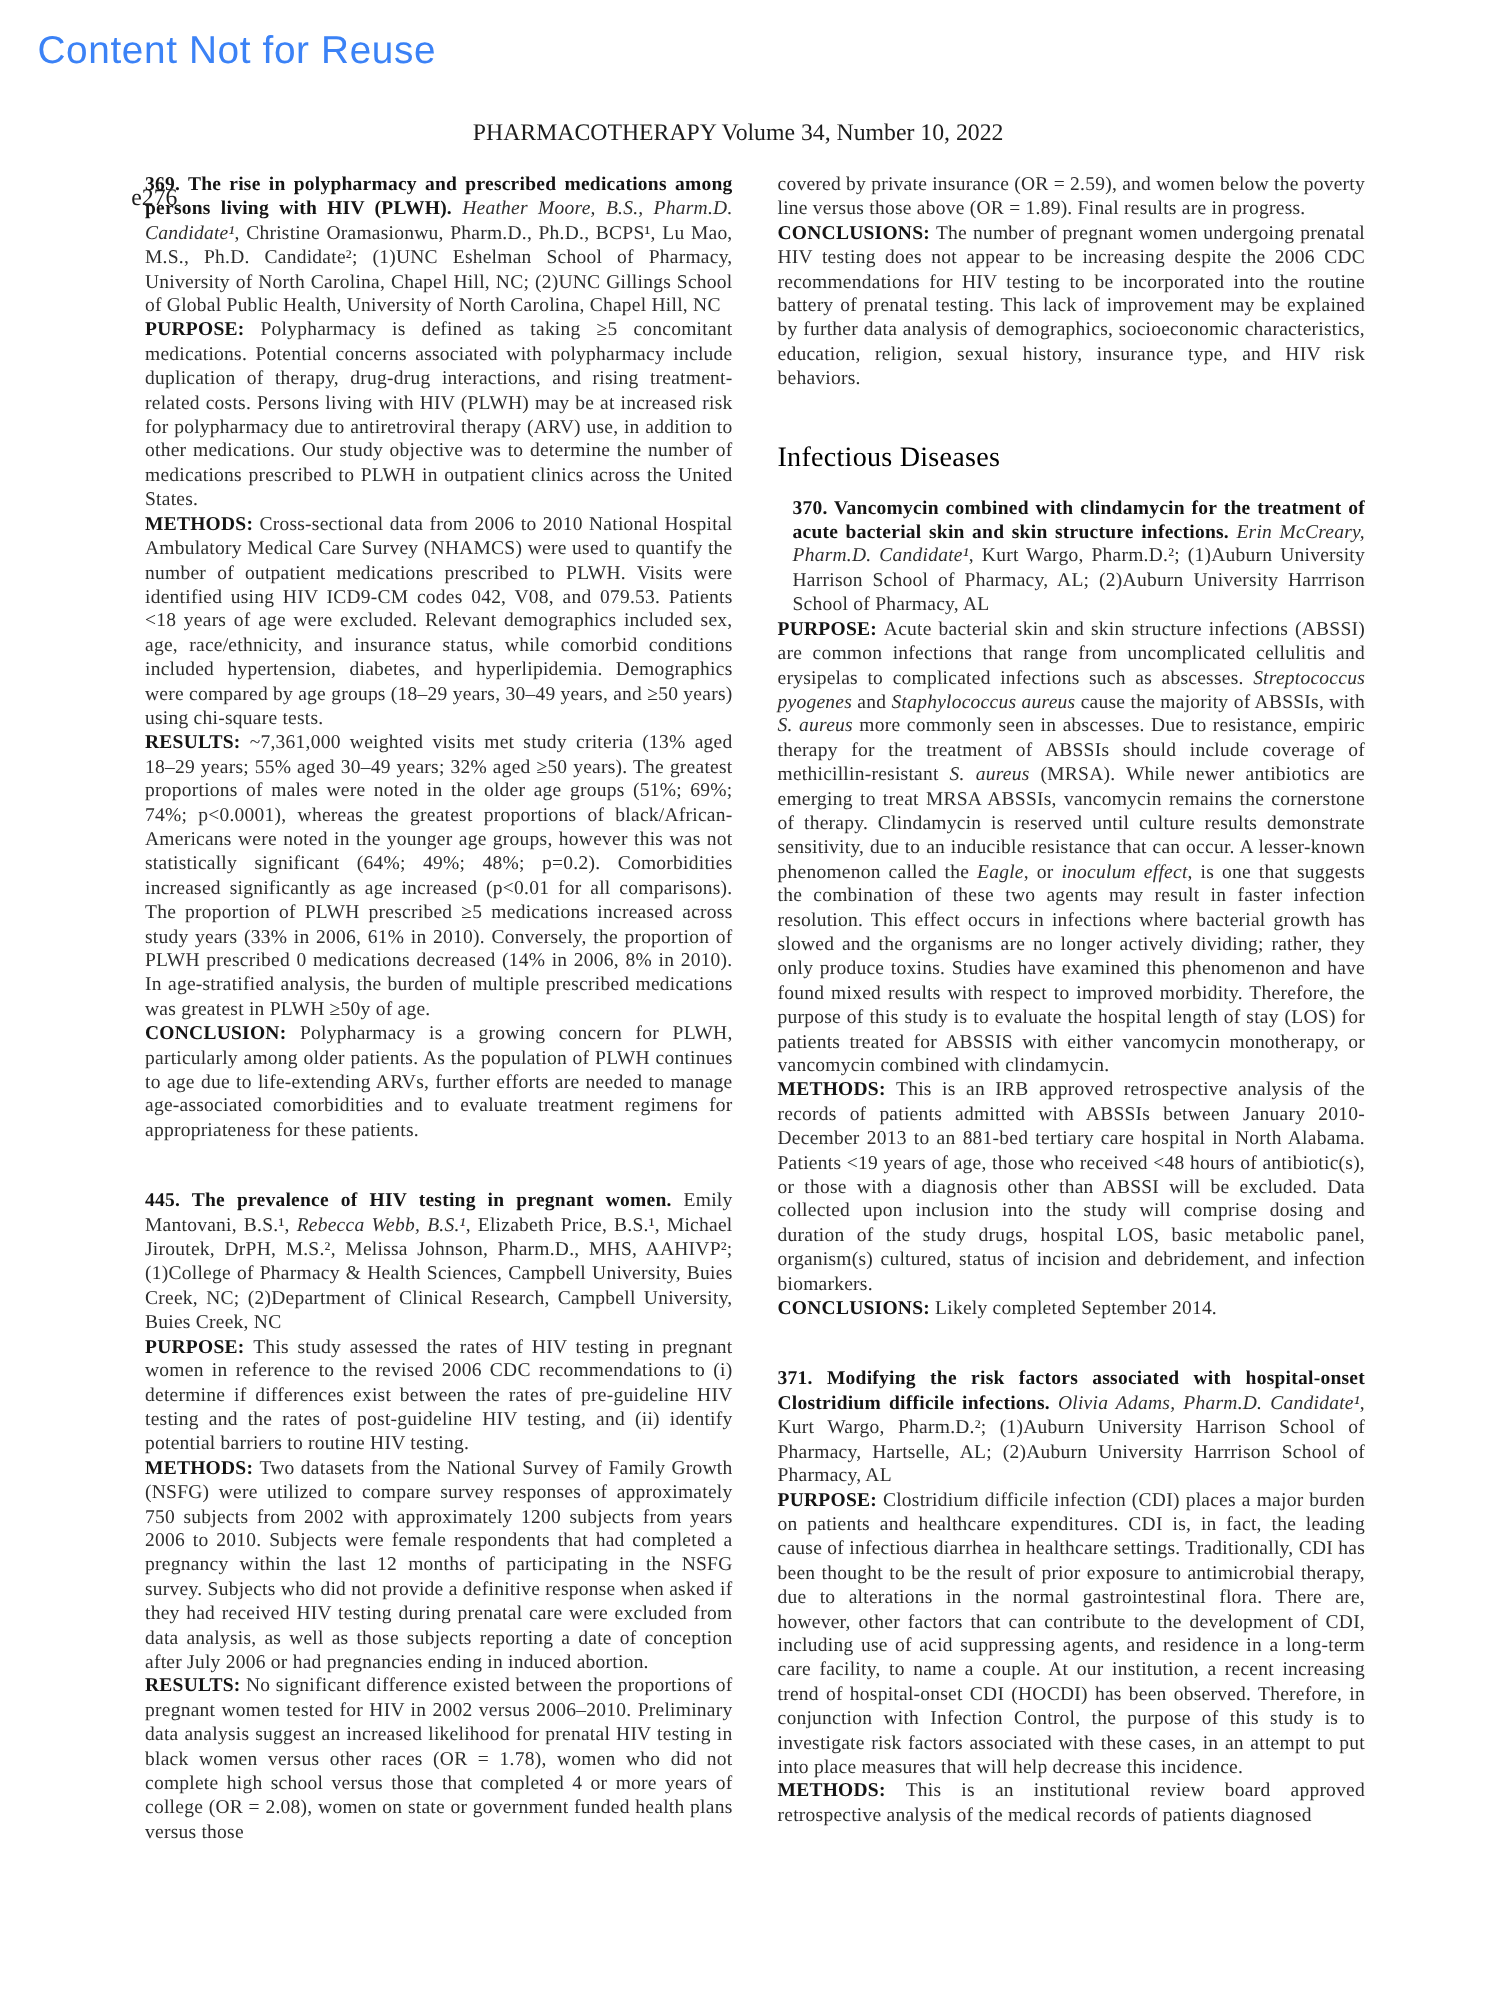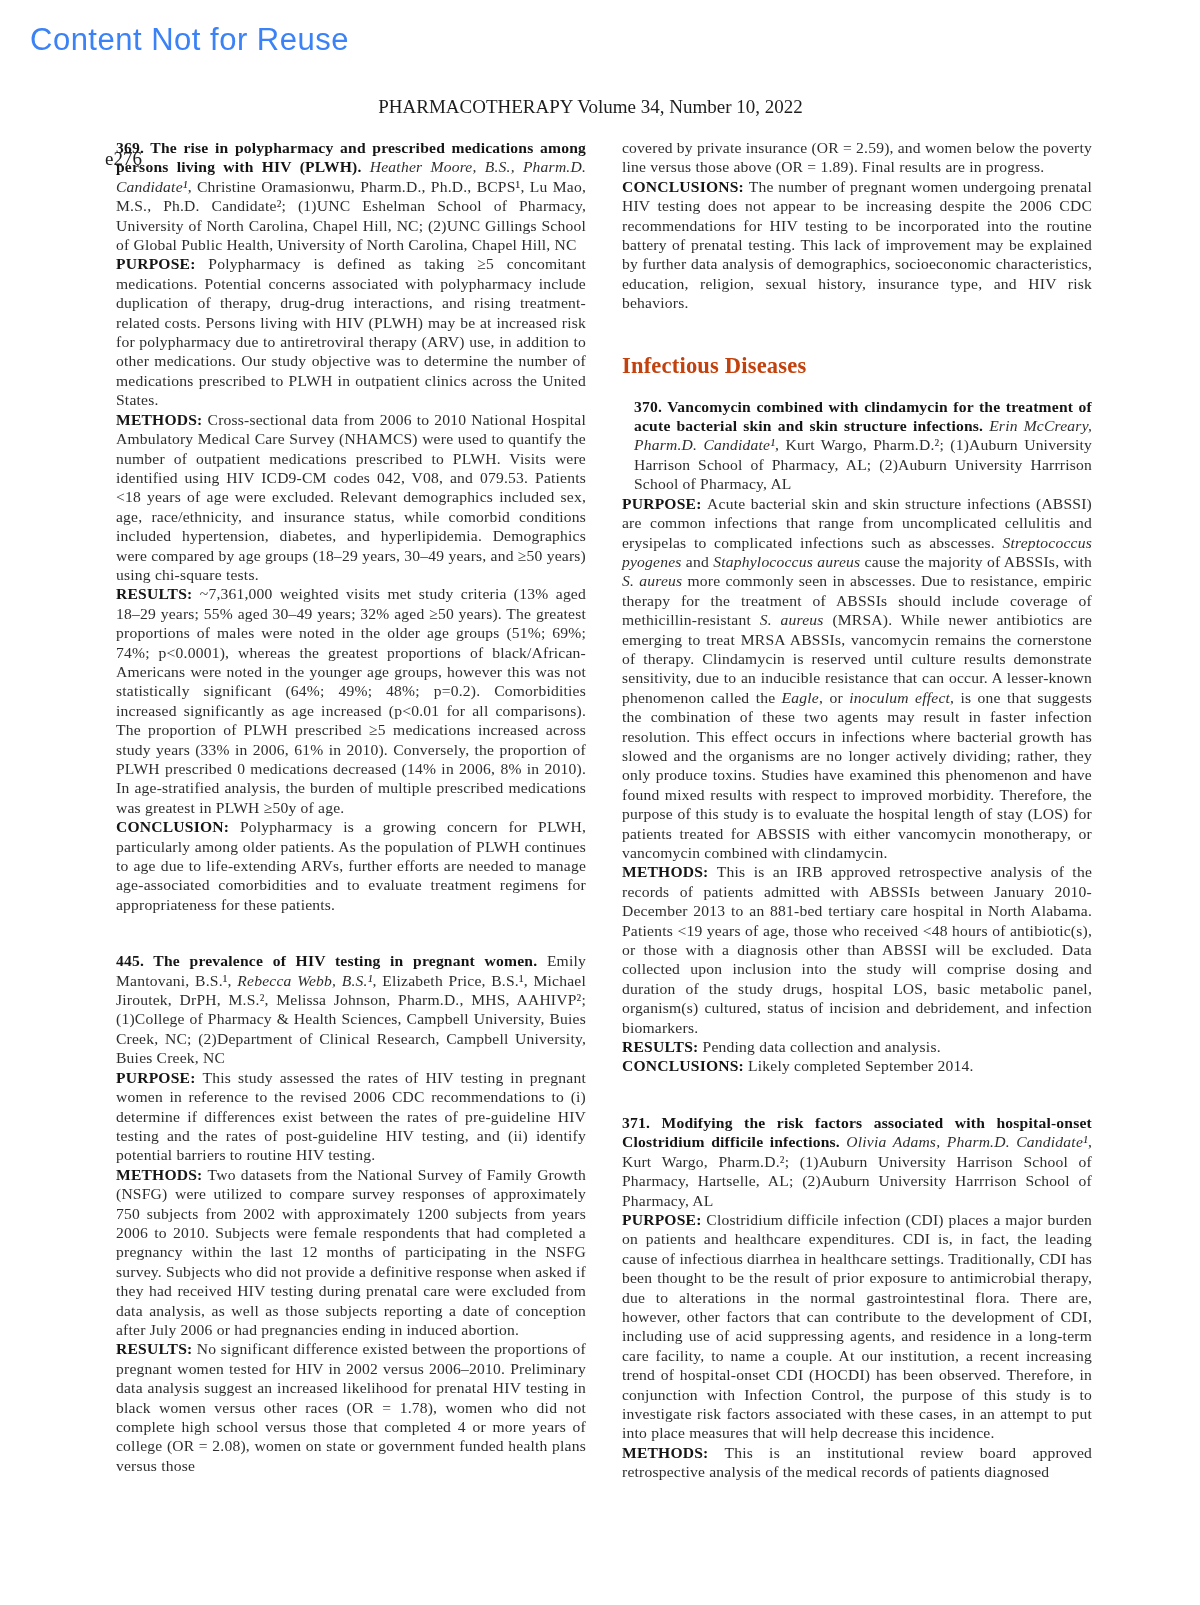--- a/index.html
+++ b/index.html
@@ -53,22 +53,22 @@
     -webkit-hyphens: auto;
   }
   .seg-bold   { font-weight: bold; color: #151515; }
   .seg-italic { font-style: italic; }
   .seg-roman  { }
   .block-abstract-title { margin-top: 37px; }
   .column > .block-abstract-title:first-child { margin-top: 0; }
   .block-section-title {
     margin: 40px 0 18px 0;
     font-size: 22.5px;
-    font-weight: bold;
-    color: #c2410c;
+    font-weight: normal;
+    color: #000000;
     line-height: 26px;
     text-align: left;
     letter-spacing: 0.2px;
   }
   .block-section-title + .block-abstract-title { margin-top: 0; margin-left: 12px; }
 </style>
 </head>
 <body>
 
 <div class="watermark">Content Not for Reuse</div>
@@ -90,19 +90,18 @@
       <p class="para"><span class="seg-bold">METHODS: </span><span class="seg-roman">Two datasets from the National Survey of Family Growth (NSFG) were utilized to compare survey responses of approximately 750 subjects from 2002 with approximately 1200 subjects from years 2006 to 2010. Subjects were female respondents that had completed a pregnancy within the last 12 months of participating in the NSFG survey. Subjects who did not provide a definitive response when asked if they had received HIV testing during prenatal care were excluded from data analysis, as well as those subjects reporting a date of conception after July 2006 or had pregnancies ending in induced abortion.</span></p>
       <p class="para"><span class="seg-bold">RESULTS: </span><span class="seg-roman">No significant difference existed between the proportions of pregnant women tested for HIV in 2002 versus 2006–2010. Preliminary data analysis suggest an increased likelihood for prenatal HIV testing in black women versus other races (OR = 1.78), women who did not complete high school versus those that completed 4 or more years of college (OR = 2.08), women on state or government funded health plans versus those</span></p>
     </div>
   <div class="column">
       <p class="para"><span class="seg-roman">covered by private insurance (OR = 2.59), and women below the poverty line versus those above (OR = 1.89). Final results are in progress.</span></p>
       <p class="para"><span class="seg-bold">CONCLUSIONS: </span><span class="seg-roman">The number of pregnant women undergoing prenatal HIV testing does not appear to be increasing despite the 2006 CDC recommendations for HIV testing to be incorporated into the routine battery of prenatal testing. This lack of improvement may be explained by further data analysis of demographics, socioeconomic characteristics, education, religion, sexual history, insurance type, and HIV risk behaviors.</span></p>
       <h2 class="block-section-title">Infectious Diseases</h2>
       <p class="para block-abstract-title"><span class="seg-bold">370. Vancomycin combined with clindamycin for the treatment of acute bacterial skin and skin structure infections. </span><span class="seg-italic">Erin McCreary, Pharm.D. Candidate¹</span><span class="seg-roman">, Kurt Wargo, Pharm.D.²; (1)Auburn University Harrison School of Pharmacy, AL; (2)Auburn University Harrrison School of Pharmacy, AL</span></p>
       <p class="para"><span class="seg-bold">PURPOSE: </span><span class="seg-roman">Acute bacterial skin and skin structure infections (ABSSI) are common infections that range from uncomplicated cellulitis and erysipelas to complicated infections such as abscesses. </span><span class="seg-italic">Streptococcus pyogenes</span><span class="seg-roman"> and </span><span class="seg-italic">Staphylococcus aureus</span><span class="seg-roman"> cause the majority of ABSSIs, with </span><span class="seg-italic">S. aureus</span><span class="seg-roman"> more commonly seen in abscesses. Due to resistance, empiric therapy for the treatment of ABSSIs should include coverage of methicillin-resistant </span><span class="seg-italic">S. aureus</span><span class="seg-roman"> (MRSA). While newer antibiotics are emerging to treat MRSA ABSSIs, vancomycin remains the cornerstone of therapy. Clindamycin is reserved until culture results demonstrate sensitivity, due to an inducible resistance that can occur. A lesser-known phenomenon called the </span><span class="seg-italic">Eagle</span><span class="seg-roman">, or </span><span class="seg-italic">inoculum effect</span><span class="seg-roman">, is one that suggests the combination of these two agents may result in faster infection resolution. This effect occurs in infections where bacterial growth has slowed and the organisms are no longer actively dividing; rather, they only produce toxins. Studies have examined this phenomenon and have found mixed results with respect to improved morbidity. Therefore, the purpose of this study is to evaluate the hospital length of stay (LOS) for patients treated for ABSSIS with either vancomycin monotherapy, or vancomycin combined with clindamycin.</span></p>
       <p class="para"><span class="seg-bold">METHODS: </span><span class="seg-roman">This is an IRB approved retrospective analysis of the records of patients admitted with ABSSIs between January 2010-December 2013 to an 881-bed tertiary care hospital in North Alabama. Patients &lt;19 years of age, those who received &lt;48 hours of antibiotic(s), or those with a diagnosis other than ABSSI will be excluded. Data collected upon inclusion into the study will comprise dosing and duration of the study drugs, hospital LOS, basic metabolic panel, organism(s) cultured, status of incision and debridement, and infection biomarkers.</span></p>
-      <p class="para"><span class="seg-bold">RESULTS: </span><span class="seg-roman">Pending data collection and analysis.</span></p>
       <p class="para"><span class="seg-bold">CONCLUSIONS: </span><span class="seg-roman">Likely completed September 2014.</span></p>
       <p class="para block-abstract-title"><span class="seg-bold">371. Modifying the risk factors associated with hospital-onset Clostridium difficile infections. </span><span class="seg-italic">Olivia Adams, Pharm.D. Candidate¹</span><span class="seg-roman">, Kurt Wargo, Pharm.D.²; (1)Auburn University Harrison School of Pharmacy, Hartselle, AL; (2)Auburn University Harrrison School of Pharmacy, AL</span></p>
       <p class="para"><span class="seg-bold">PURPOSE: </span><span class="seg-roman">Clostridium difficile infection (CDI) places a major burden on patients and healthcare expenditures. CDI is, in fact, the leading cause of infectious diarrhea in healthcare settings. Traditionally, CDI has been thought to be the result of prior exposure to antimicrobial therapy, due to alterations in the normal gastrointestinal flora. There are, however, other factors that can contribute to the development of CDI, including use of acid suppressing agents, and residence in a long-term care facility, to name a couple. At our institution, a recent increasing trend of hospital-onset CDI (HOCDI) has been observed. Therefore, in conjunction with Infection Control, the purpose of this study is to investigate risk factors associated with these cases, in an attempt to put into place measures that will help decrease this incidence.</span></p>
       <p class="para"><span class="seg-bold">METHODS: </span><span class="seg-roman">This is an institutional review board approved retrospective analysis of the medical records of patients diagnosed</span></p>
     </div>
 </div>
 
 </body></html>

